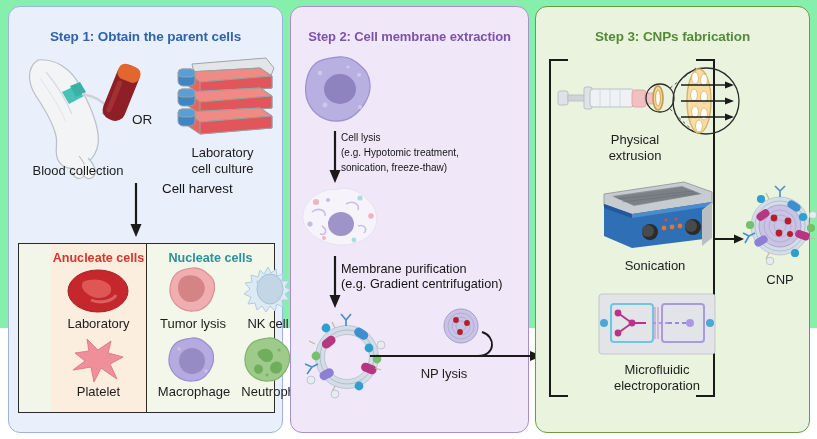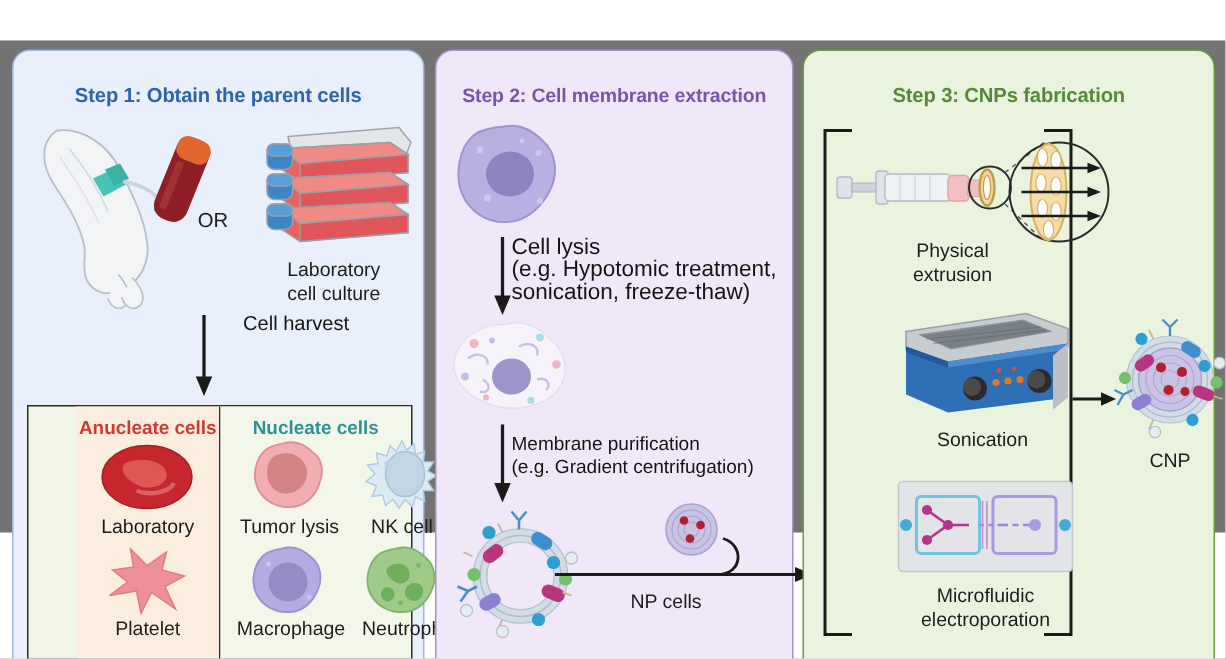--- a/index.html
+++ b/index.html
@@ -1,17 +1,17 @@
 <!DOCTYPE html>
 <html><head>
 <meta charset="utf-8">
 <style>
   html,body{margin:0;padding:0;background:#ffffff;}
   body{width:817px;height:439px;font-family:"Liberation Sans",sans-serif;overflow:hidden;}
-  #stage{position:relative;width:817px;height:328px;background:#737373;margin-top:27px;}
+  #stage{position:relative;width:817px;height:328px;background:#86efac;}
 
   .panel{position:absolute;border-radius:12px;box-sizing:border-box;}
   #panel1{left:8px;top:6px;width:275px;height:427px;background:#e9f0fb;border:1.6px solid #9ab6e0;}
   #panel2{left:290px;top:6px;width:239px;height:427px;background:#f0e8f8;border:1.6px solid #a98fcf;}
   #panel3{left:535px;top:6px;width:275px;height:427px;background:#e9f3dd;border:1.6px solid #6b9b43;}
 
   .ptitle{position:absolute;left:0;right:0;text-align:center;font-weight:bold;font-size:13.5px;letter-spacing:-0.1px;}
   #t1{top:22px;color:#2f63b0;}
   #t2{top:22px;color:#7b52ad;font-size:13px;}
   #t3{top:22px;color:#558b38;}
@@ -61,20 +61,21 @@
 
         <g transform="rotate(22 100 40)">
           <rect x="88" y="12" width="23" height="58" rx="10" fill="#8e1f26"></rect>
           <rect x="88" y="12" width="23" height="16" rx="7" fill="#e2672e"></rect>
           <rect x="92" y="30" width="5" height="34" rx="2.5" fill="#a8343a" opacity="0.8"></rect>
         </g>
       </g>
     </svg>
   </div>
 
+  <div class="lbl" style="left:8px;top:163px;width:140px;">Blood collection</div>
   <div class="lbl" style="left:122px;top:112px;width:40px;font-size:13.5px;">OR</div>
 
   <div class="art" style="left:174px;top:52px;">
     <svg width="105" height="86" viewBox="0 0 105 86">
       <g stroke="#9aa0a6" stroke-width="1">
         <path d="M18 12 L92 6 L100 16 L96 26 L22 30 Z" fill="#e3e5e8" opacity="0.95"></path>
         <g>
           <path d="M14 20 L86 16 L98 24 L98 36 L26 42 L14 34 Z" fill="#e9635f"></path>
           <path d="M14 20 L86 16 L98 24 L26 30 Z" fill="#f08a84"></path>
           <path d="M26 30 L98 24 L98 36 L26 42 Z" fill="#e0565a"></path>
@@ -200,21 +201,21 @@
       <circle cx="45" cy="12" r="1.6" fill="#cec8ee"></circle>
     </svg>
   </div>
 
   <div class="art" style="left:328px;top:131px;">
     <svg width="18" height="54" viewBox="0 0 18 54">
       <line x1="7" y1="0" x2="7" y2="42" stroke="#1a1a1a" stroke-width="2.2"></line>
       <path d="M7 52 L1.5 39 L12.5 39 Z" fill="#1a1a1a"></path>
     </svg>
   </div>
-  <div class="arrowlbl" style="left:341px;top:130px;font-size:15px;line-height:15px;">Cell lysis
+  <div class="arrowlbl" style="left:341px;top:130px;font-size:10px;line-height:15px;">Cell lysis
 (e.g. Hypotomic treatment,
 sonication, freeze-thaw)</div>
 
   <div class="art" style="left:298px;top:186px;">
     <svg width="86" height="62" viewBox="0 0 86 62">
       <path d="M40 3 C52 0 62 6 70 14 C80 23 82 38 73 48 C64 58 47 61 34 58 C20 55 7 46 5 34
                C3 21 13 9 26 5 C31 3 36 4 40 3 Z" fill="#f7f6fb" stroke="#e4dff2" stroke-width="1" opacity="0.9"></path>
       <ellipse cx="43" cy="38" rx="13" ry="12" fill="#8f83bf" opacity="0.85"></ellipse>
       <circle cx="18" cy="16" r="3" fill="#f0a6b6" opacity="0.85"></circle>
       <circle cx="62" cy="12" r="2.6" fill="#9fd6e3" opacity="0.85"></circle>
@@ -288,21 +289,21 @@
     </svg>
   </div>
 
   <div class="art" style="left:370px;top:330px;">
     <svg width="175" height="56" viewBox="0 0 175 56">
       <path d="M0 26 L108 26 C126 26 126 6 112 2" fill="none" stroke="#1a1a1a" stroke-width="1.9"></path>
       <path d="M172 26 L160 21 L160 31 Z" fill="#1a1a1a"></path>
       <line x1="108" y1="26" x2="163" y2="26" stroke="#1a1a1a" stroke-width="1.9"></line>
     </svg>
   </div>
-  <div class="lbl" style="left:399px;top:366px;width:90px;">NP cells</div>
+  <div class="lbl" style="left:399px;top:366px;width:90px;">NP lysis</div>
 
   <div class="panel" id="panel3">
     <div class="ptitle" id="t3">Step 3: CNPs fabrication</div>
   </div>
 
   <div class="art" style="left:548px;top:58px;">
     <svg width="168" height="340" viewBox="0 0 168 340">
       <path d="M20 2 L2 2 L2 338 L20 338" fill="none" stroke="#1a1a1a" stroke-width="2"></path>
       <path d="M148 2 L166 2 L166 338 L148 338" fill="none" stroke="#1a1a1a" stroke-width="2"></path>
     </svg>

